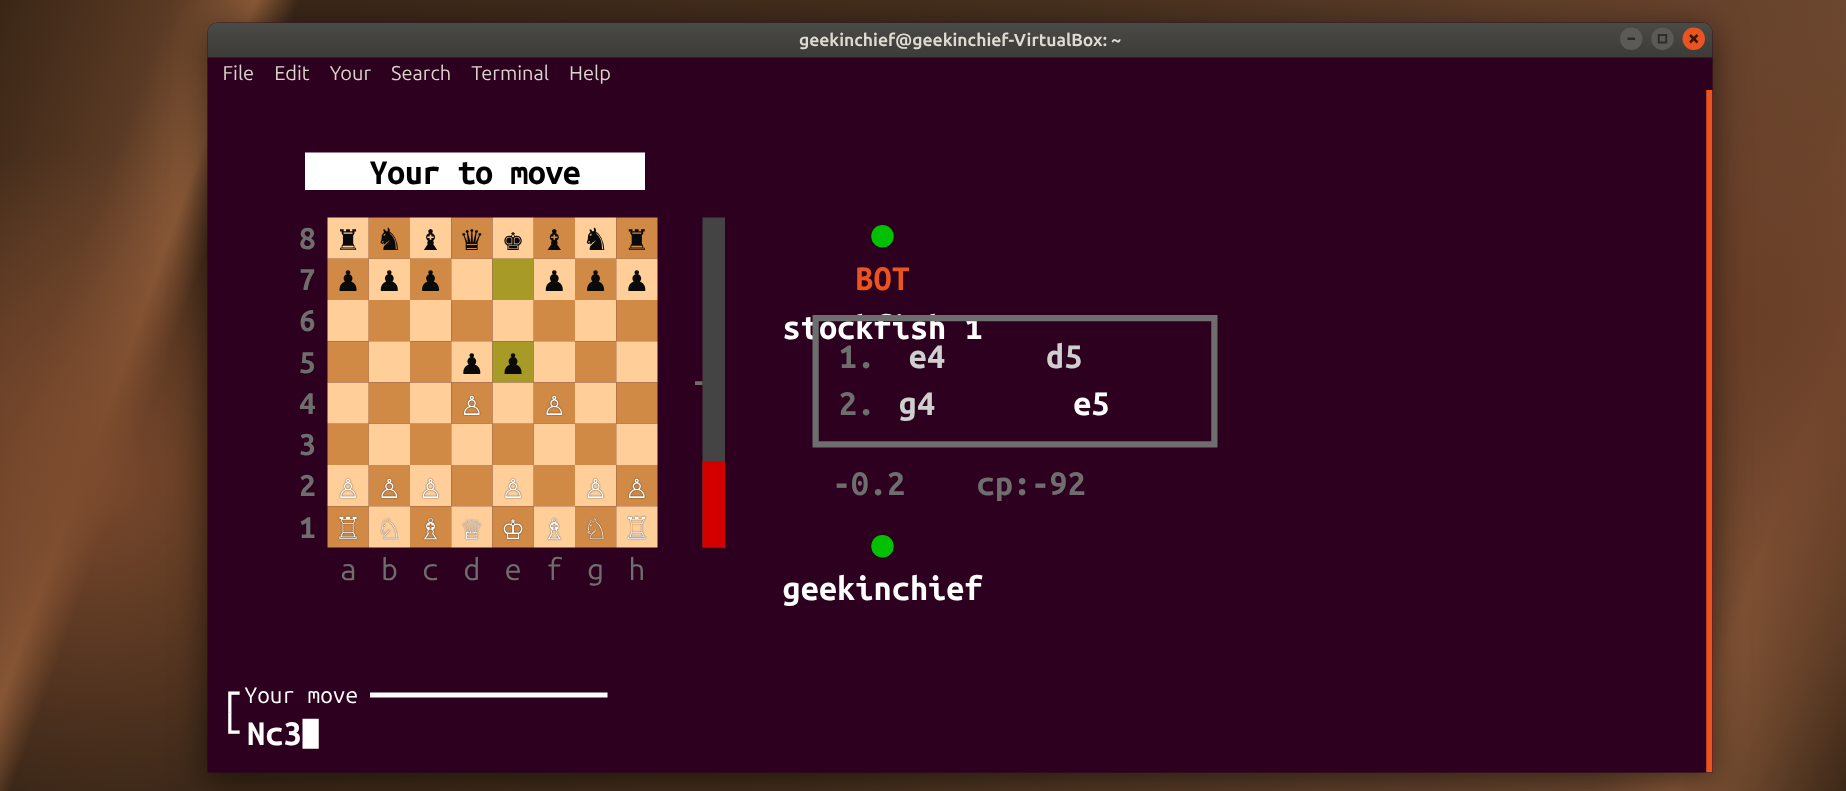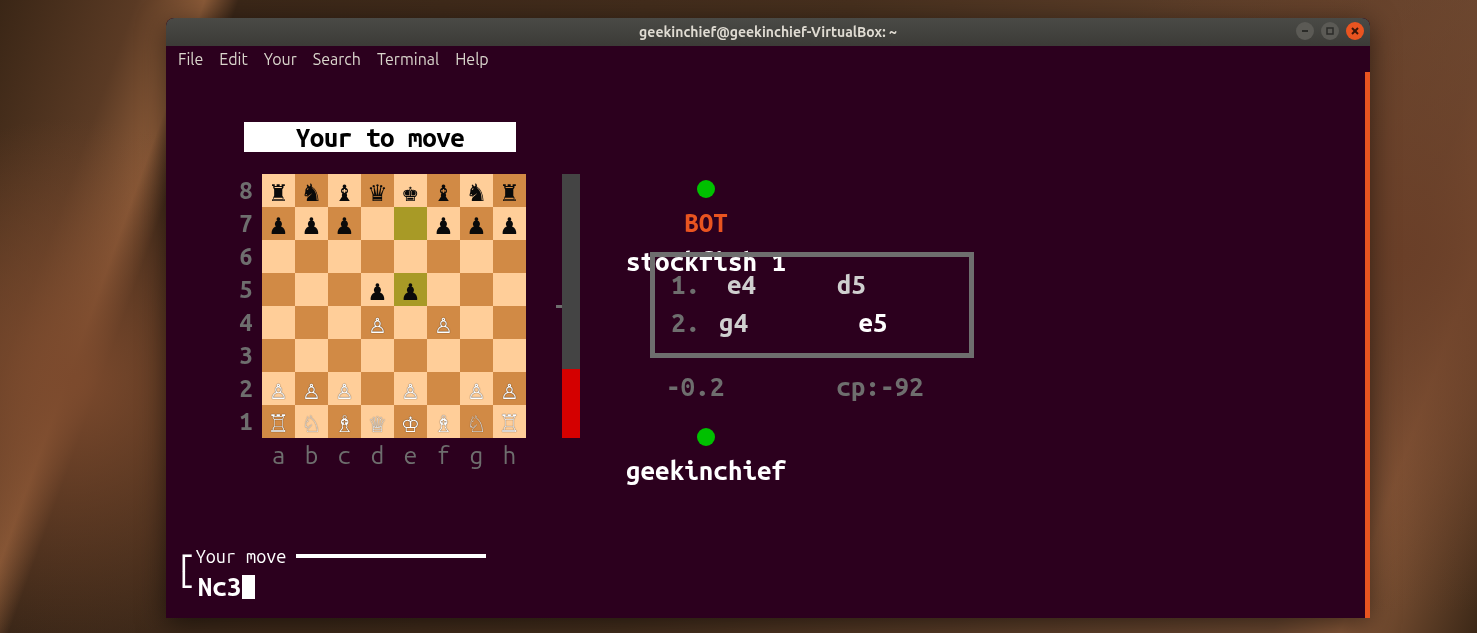--- a/index.html
+++ b/index.html
@@ -55,21 +55,21 @@
   .prow .bot{color:#e95420;}
   .top-player{position:absolute;left:460px;top:108px;}
   .bot-player{position:absolute;left:460px;top:356px;}
   
   .movebox{position:absolute;left:484px;top:180px;width:324px;height:106px;border:5px solid #6e6e6e;font-size:26px;font-weight:bold;padding:8px 16px;box-sizing:border-box;}
   .moverow{display:flex;gap:0;align-items:center;height:38px;}
   .moverow .num{width:56px;color:#6e6e6e;}
   .moverow .mv{width:110px;color:#ffffff;}
   .moverow .mv.dim{color:#cfcfcf;}
   .moverow .mv.last{color:#ffffff;margin-left:45px;}
-  .scoreline{position:absolute;left:500px;top:300px;display:flex;gap:112px;font-size:26px;font-weight:bold;color:#6e6e6e;}
+  .scoreline{position:absolute;left:500px;top:300px;display:flex;gap:57px;font-size:26px;font-weight:bold;color:#6e6e6e;}
   
   .prompt{position:absolute;left:10px;bottom:16px;}
   .prompt-top{display:flex;align-items:center;}
   .pr-bracket-top{color:#ffffff;font-size:28px;font-weight:bold;}
   .pr-label{color:#ffffff;font-size:18px;font-weight:normal;margin:0 10px 0 4px;}
   .pr-line{display:inline-block;height:4px;width:190px;background:#ffffff;vertical-align:middle;}
   .prompt-bot{display:flex;align-items:center;font-size:26px;font-weight:bold;}
   .pr-bracket-bot{color:#ffffff;margin-right:6px;font-size:28px;}
   .cursor{display:inline-block;width:13px;height:24px;background:#ffffff;margin-left:1px;vertical-align:-3px;}
 </style>

